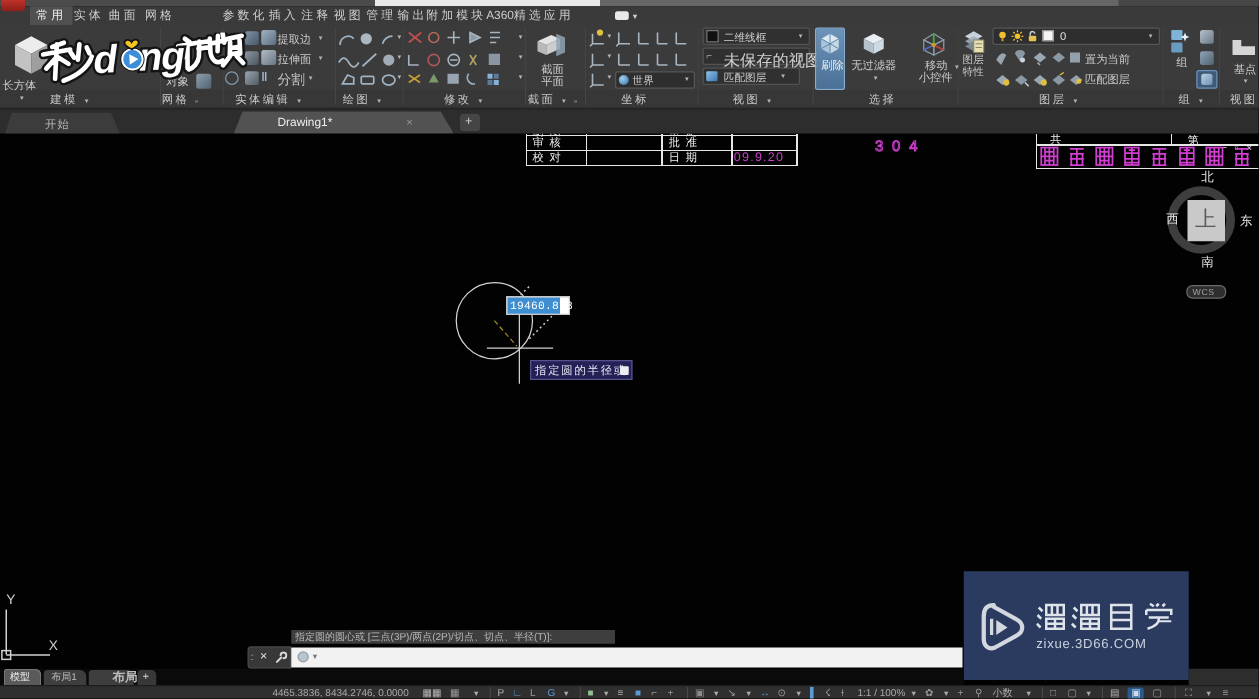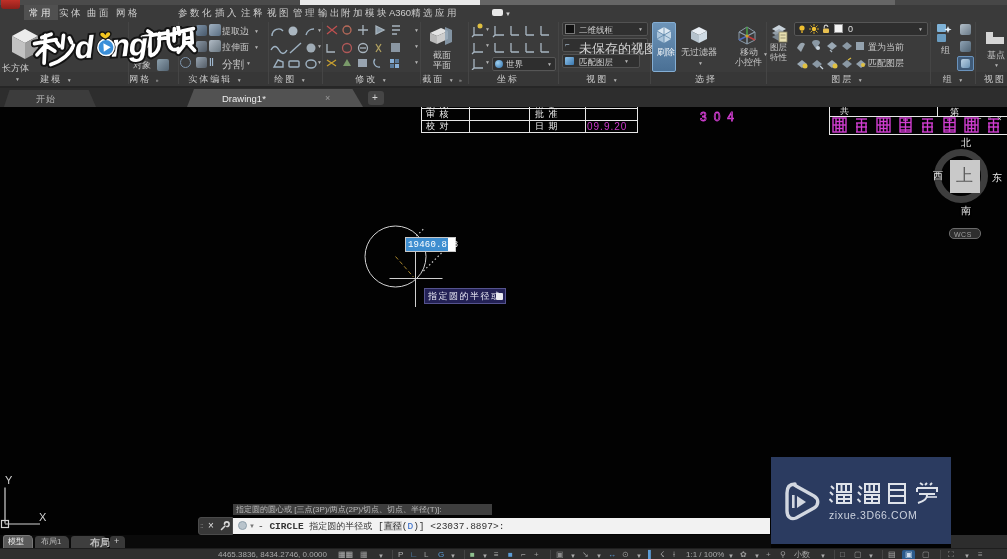--- a/index.html
+++ b/index.html
@@ -490,21 +490,20 @@
 <div id="cmddock" style="left:198px;top:517px;width:575px;height:18px;">
  <div style="left:0;top:0;width:35px;height:18px;background:#383838;border-radius:3px 0 0 3px;border:1px solid #4a4a4a;"></div>
  <span class="t" style="left:2px;top:5px;font-size:8px;color:#8a8a8a;letter-spacing:-1px;">::</span>
  <span class="t" style="left:10px;top:4px;font-size:10px;color:#e0e0e0;">×</span>
  <svg style="left:21px;top:4px;" width="11" height="11" viewBox="0 0 11 11">
         <path d="M2.5 8.5 L6 5 M5.5 3.2 a2.3 2.3 0 1 1 2.3 2.3" stroke="#d8d8d8" stroke-width="1.6" fill="none" stroke-linecap="round"></path>
       </svg>
  <div style="left:35px;top:1px;width:537px;height:16px;background:#f2f2f2;"></div>
  <div style="left:40px;top:4px;width:9px;height:9px;border-radius:50%;background:#b9c4cc;border:1px solid #8fa0ac;"></div>
  <span class="t" style="left:51px;top:6px;font-size:6px;color:#777;">▼</span>
- <span class="t" style="left:60px;top:5px;font-size:9.5px;color:#333;font-family:'Liberation Mono',monospace;">- <b>CIRCLE</b> <span class="cjkin">指定圆的半径或</span> [<span class="cjkin" style="background:#d4d4d4;">直径</span>(<span style="position:static;color:#2a64c8;">D</span>)] &lt;23037.8897&gt;:</span>
 </div>
 
 <div id="laytabs" style="left:0;top:535px;width:1007px;height:13px;">
  <div style="left:0;top:0;width:771px;height:13px;background:#0a0a0a;"></div>
  <div style="left:951px;top:0;width:56px;height:13px;background:#2d2d2d;"></div>
  <div style="left:3px;top:0;width:30px;height:13px;background:#5a5a5a;border-radius:3px 5px 0 0;border:1px solid #777;border-bottom:none;"></div>
  <span class="t" style="left:8px;top:3px;font-size:8px;color:#f2f2f2;">模型</span>
  <div style="left:35px;top:1px;width:34px;height:12px;background:#3e3e3e;border-radius:3px 5px 0 0;"></div>
  <span class="t" style="left:41px;top:3px;font-size:8px;color:#bdbdbd;">布局1</span>
  <div style="left:71px;top:1px;width:36px;height:12px;background:#3e3e3e;border-radius:3px 5px 0 0;"></div>

